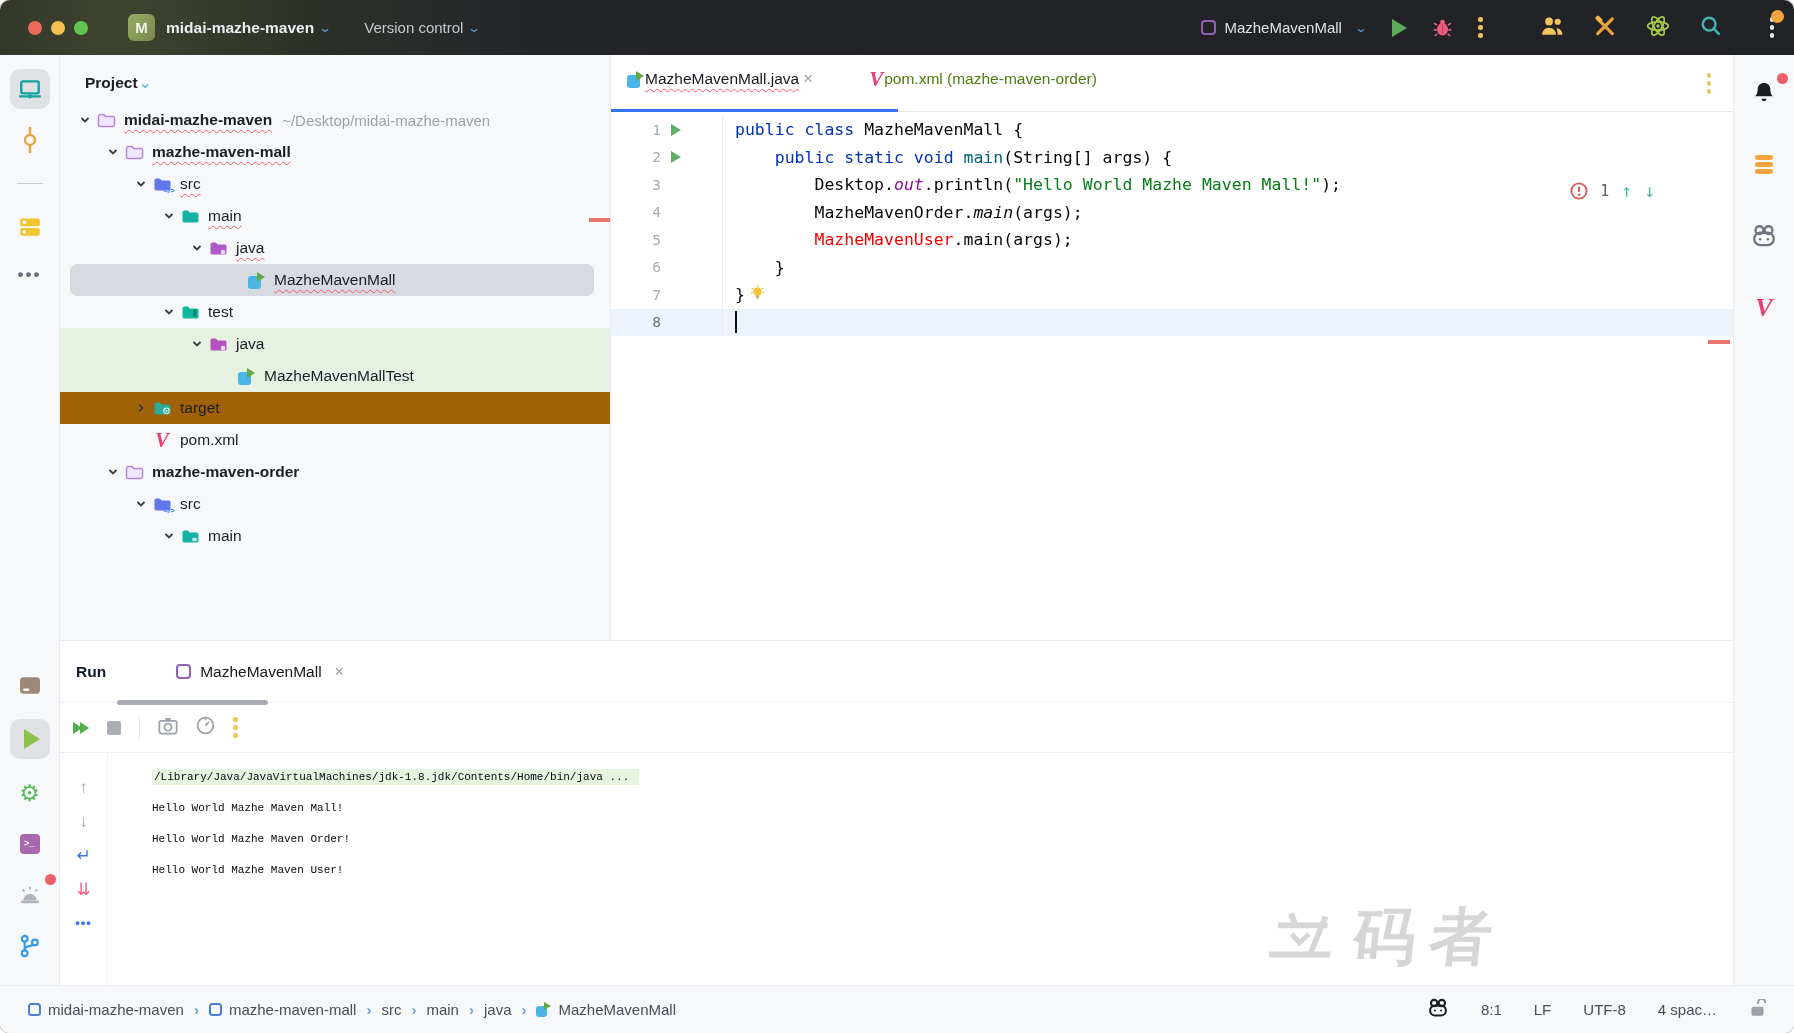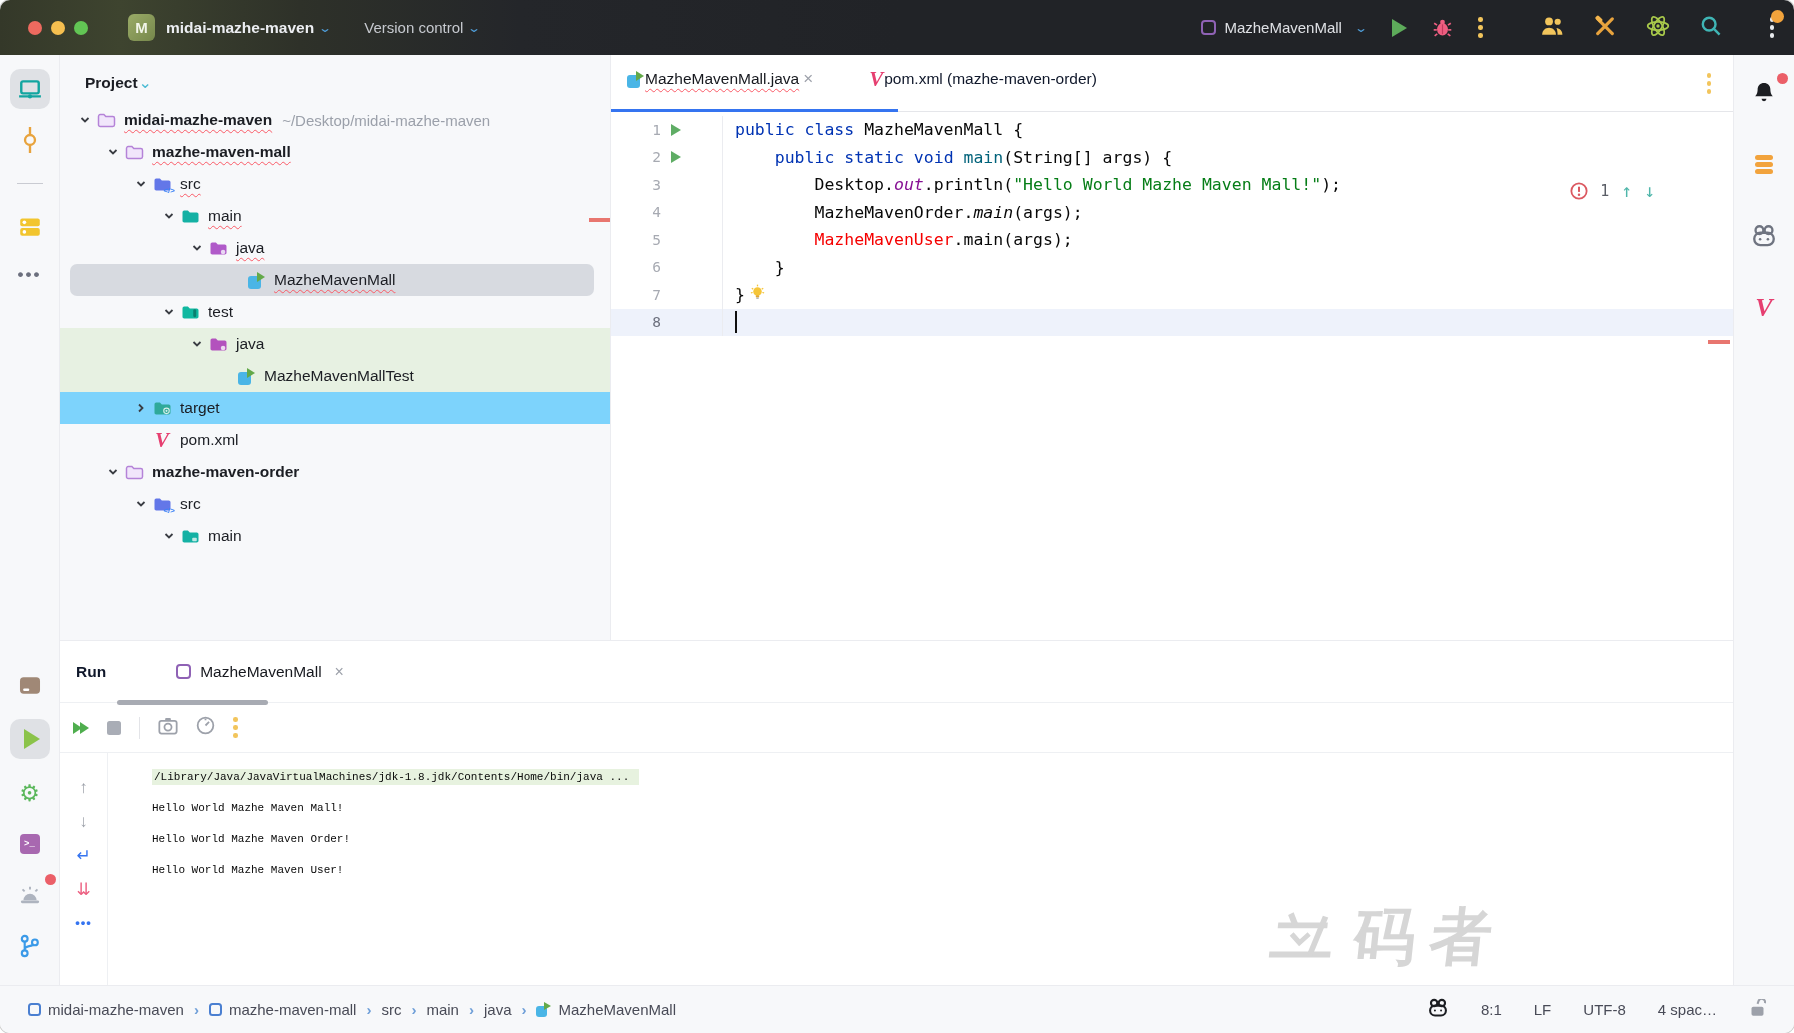--- a/index.html
+++ b/index.html
@@ -53,30 +53,30 @@
   .chevslot { width:22px; display:flex; justify-content:center; flex:none; }
   .chev svg { stroke:#3a3d43; }
   .ticon { width:20px; margin-right:8px; display:flex; justify-content:center; position:relative; flex:none; }
   .tlabel { }
   .bold { font-weight:bold; }
   .sq { text-decoration:underline; text-decoration-style:wavy; text-decoration-color:#fa5a66; text-decoration-thickness:1px; text-underline-offset:4px; }
   .suffix { color:#9ba0aa; margin-left:10px; font-size:15px; }
   .lvl0{padding-left:14px;} .lvl1{padding-left:42px;} .lvl2{padding-left:70px;} .lvl3{padding-left:98px;} .lvl4{padding-left:126px;} .lvl5{padding-left:154px;}
   .row-sel { background:#d7dae0; border-radius:7px; margin:0 16px 0 10px; }
   .row-green { background:#e7f1e2; }
-  .row-yellow { background:#7dd3fc; }
+  .row-yellow { background:#a16207; }
   .pp-errmark { position:absolute; right:0; top:163px; width:21px; height:4px; background:#e8766f; }
   .folder-ov { position:absolute; right:-3px; bottom:-3px; font-size:8px; color:#3b82f6; font-weight:bold; }
 
   
   .editor-panel { position:absolute; left:611px; top:55px; width:1122px; height:585px; background:#fff; }
   .tabrow { position:relative; height:57px; border-bottom:1px solid #e5e6ea; display:flex; align-items:center; }
   .tab { display:flex; align-items:center; gap:1px; padding:0 14px 8px 16px; height:100%; cursor:pointer; }
   .tab .lab { font-size:15.5px; color:#16181e; }
-  .tab.inactive .lab { color:#0f172a; }
+  .tab.inactive .lab { color:#4d7c0f; }
   .tab .close { color:#9da1aa; font-size:17px; margin-left:3px; }
   .tab-underline { position:absolute; left:0; bottom:-1px; width:287px; height:3.5px; background:#3574f0; }
   .tab-kebab { position:absolute; right:22px; top:18px; }
   .mavenV { color:#e63f70; font-weight:bold; font-style:italic; font-size:21px; font-family:"Liberation Serif",serif; line-height:1; }
   .code-area { position:relative; padding-top:4px; font-family:"DejaVu Sans Mono","Liberation Mono",monospace; font-size:16.5px; }
   .cline { height:27.5px; display:flex; align-items:center; }
   .cline.cur { background:#eef2fb; }
   .gnum { width:50px; text-align:right; color:#a7aab2; font-size:14.5px; flex:none; }
   .cline.cur .gnum { color:#6c707e; }
   .grun { width:30px; display:flex; justify-content:center; flex:none; }

